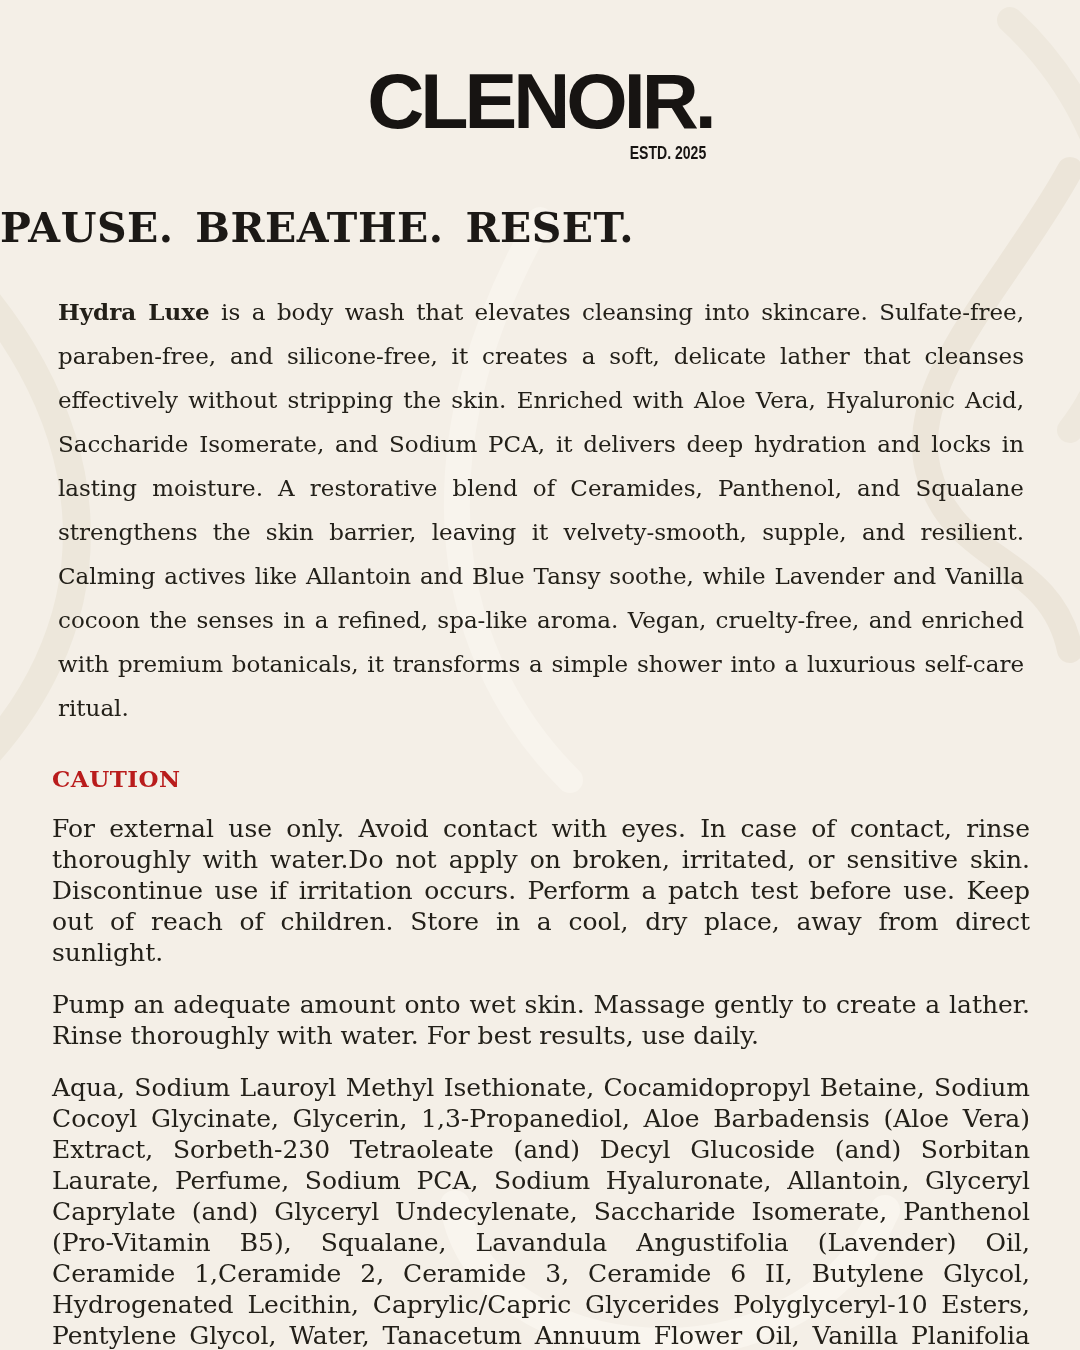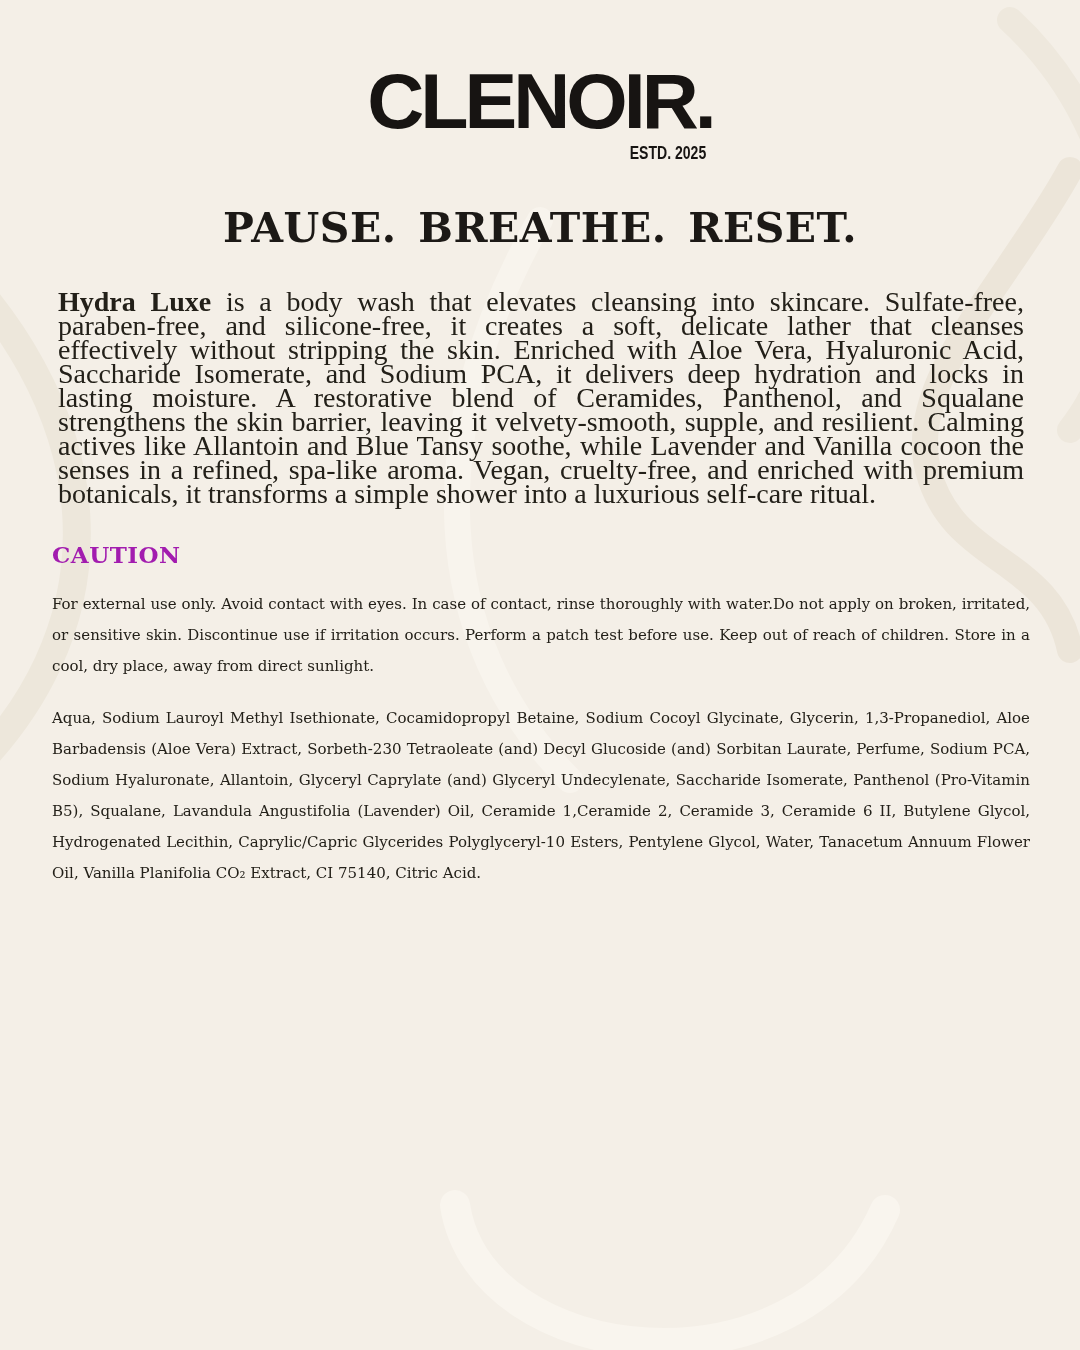--- a/index.html
+++ b/index.html
@@ -58,47 +58,46 @@
     transform: scaleX(0.78);
     transform-origin: right center;
   }
   .headline {
     margin: 40px 0 0 0;
     font-family: "DejaVu Serif", serif;
     font-weight: bold;
     font-size: 41px;
     letter-spacing: 0.5px;
     word-spacing: 7px;
-    text-align: center;
+    text-align: left;
     color: #1c1916;
   }
   .content {
     padding: 0 50px 0 52px;
   }
   .intro {
     margin: 38px 0 0 0;
     padding: 0 6px;
-    font-size: 28px;
-    line-height: 24px;
+    font-size: 23px;
+    line-height: 44px;
     text-align: justify;
-    font-family: Liberation Serif, serif;
   }
   .intro strong {
     font-weight: bold;
   }
   .section-heading {
     margin: 35px 0 0 0;
     font-size: 23px;
     font-weight: bold;
     letter-spacing: 0.5px;
-    color: #a21caf;
+    color: #b91c1c;
   }
   .section-body {
     margin: 21px 0 0 0;
-    font-size: 15px;
+    font-size: 25px;
     line-height: 31px;
     text-align: justify;
   }
 </style>
 </head>
 <body>
 
 <svg class="bg-decor" viewBox="0 0 1080 1350" xmlns="http://www.w3.org/2000/svg" aria-hidden="true">
 
   <path d="M -80 230 C 110 400, 140 630, -60 800" fill="none" stroke="#ede7db" stroke-width="28" stroke-linecap="round"></path>
@@ -124,20 +123,21 @@
   <div class="content">
 
     <p class="intro"><strong>Hydra Luxe</strong><span> is a body wash that elevates cleansing into skincare. Sulfate-free, paraben-free, and silicone-free, it creates a soft, delicate lather that cleanses effectively without stripping the skin. Enriched with Aloe Vera, Hyaluronic Acid, Saccharide Isomerate, and Sodium PCA, it delivers deep hydration and locks in lasting moisture. A restorative blend of Ceramides, Panthenol, and Squalane strengthens the skin barrier, leaving it velvety-smooth, supple, and resilient. Calming actives like Allantoin and Blue Tansy soothe, while Lavender and Vanilla cocoon the senses in a refined, spa-like aroma. Vegan, cruelty-free, and enriched with premium botanicals, it transforms a simple shower into a luxurious self-care ritual.</span></p>
 
     <section>
       <h2 class="section-heading">CAUTION</h2>
       <p class="section-body">For external use only. Avoid contact with eyes. In case of contact, rinse thoroughly with water.Do not apply on broken, irritated, or sensitive skin. Discontinue use if irritation occurs. Perform a patch test before use. Keep out of reach of children. Store in a cool, dry place, away from direct sunlight.</p>
     </section>
 
     <section>
+      <p class="section-body">Pump an adequate amount onto wet skin. Massage gently to create a lather. Rinse thoroughly with water. For best results, use daily.</p>
     </section>
 
     <section>
       <p class="section-body">Aqua, Sodium Lauroyl Methyl Isethionate, Cocamidopropyl Betaine, Sodium Cocoyl Glycinate, Glycerin, 1,3-Propanediol, Aloe Barbadensis (Aloe Vera) Extract, Sorbeth-230 Tetraoleate (and) Decyl Glucoside (and) Sorbitan Laurate, Perfume, Sodium PCA, Sodium Hyaluronate, Allantoin, Glyceryl Caprylate (and) Glyceryl Undecylenate, Saccharide Isomerate, Panthenol (Pro-Vitamin B5), Squalane, Lavandula Angustifolia (Lavender) Oil, Ceramide 1,Ceramide 2, Ceramide 3, Ceramide 6 II, Butylene Glycol, Hydrogenated Lecithin, Caprylic/Capric Glycerides Polyglyceryl-10 Esters, Pentylene Glycol, Water, Tanacetum Annuum Flower Oil, Vanilla Planifolia CO₂ Extract, CI 75140, Citric Acid.</p>
     </section>
 
   </div>
 </div>
 
 </body></html>

